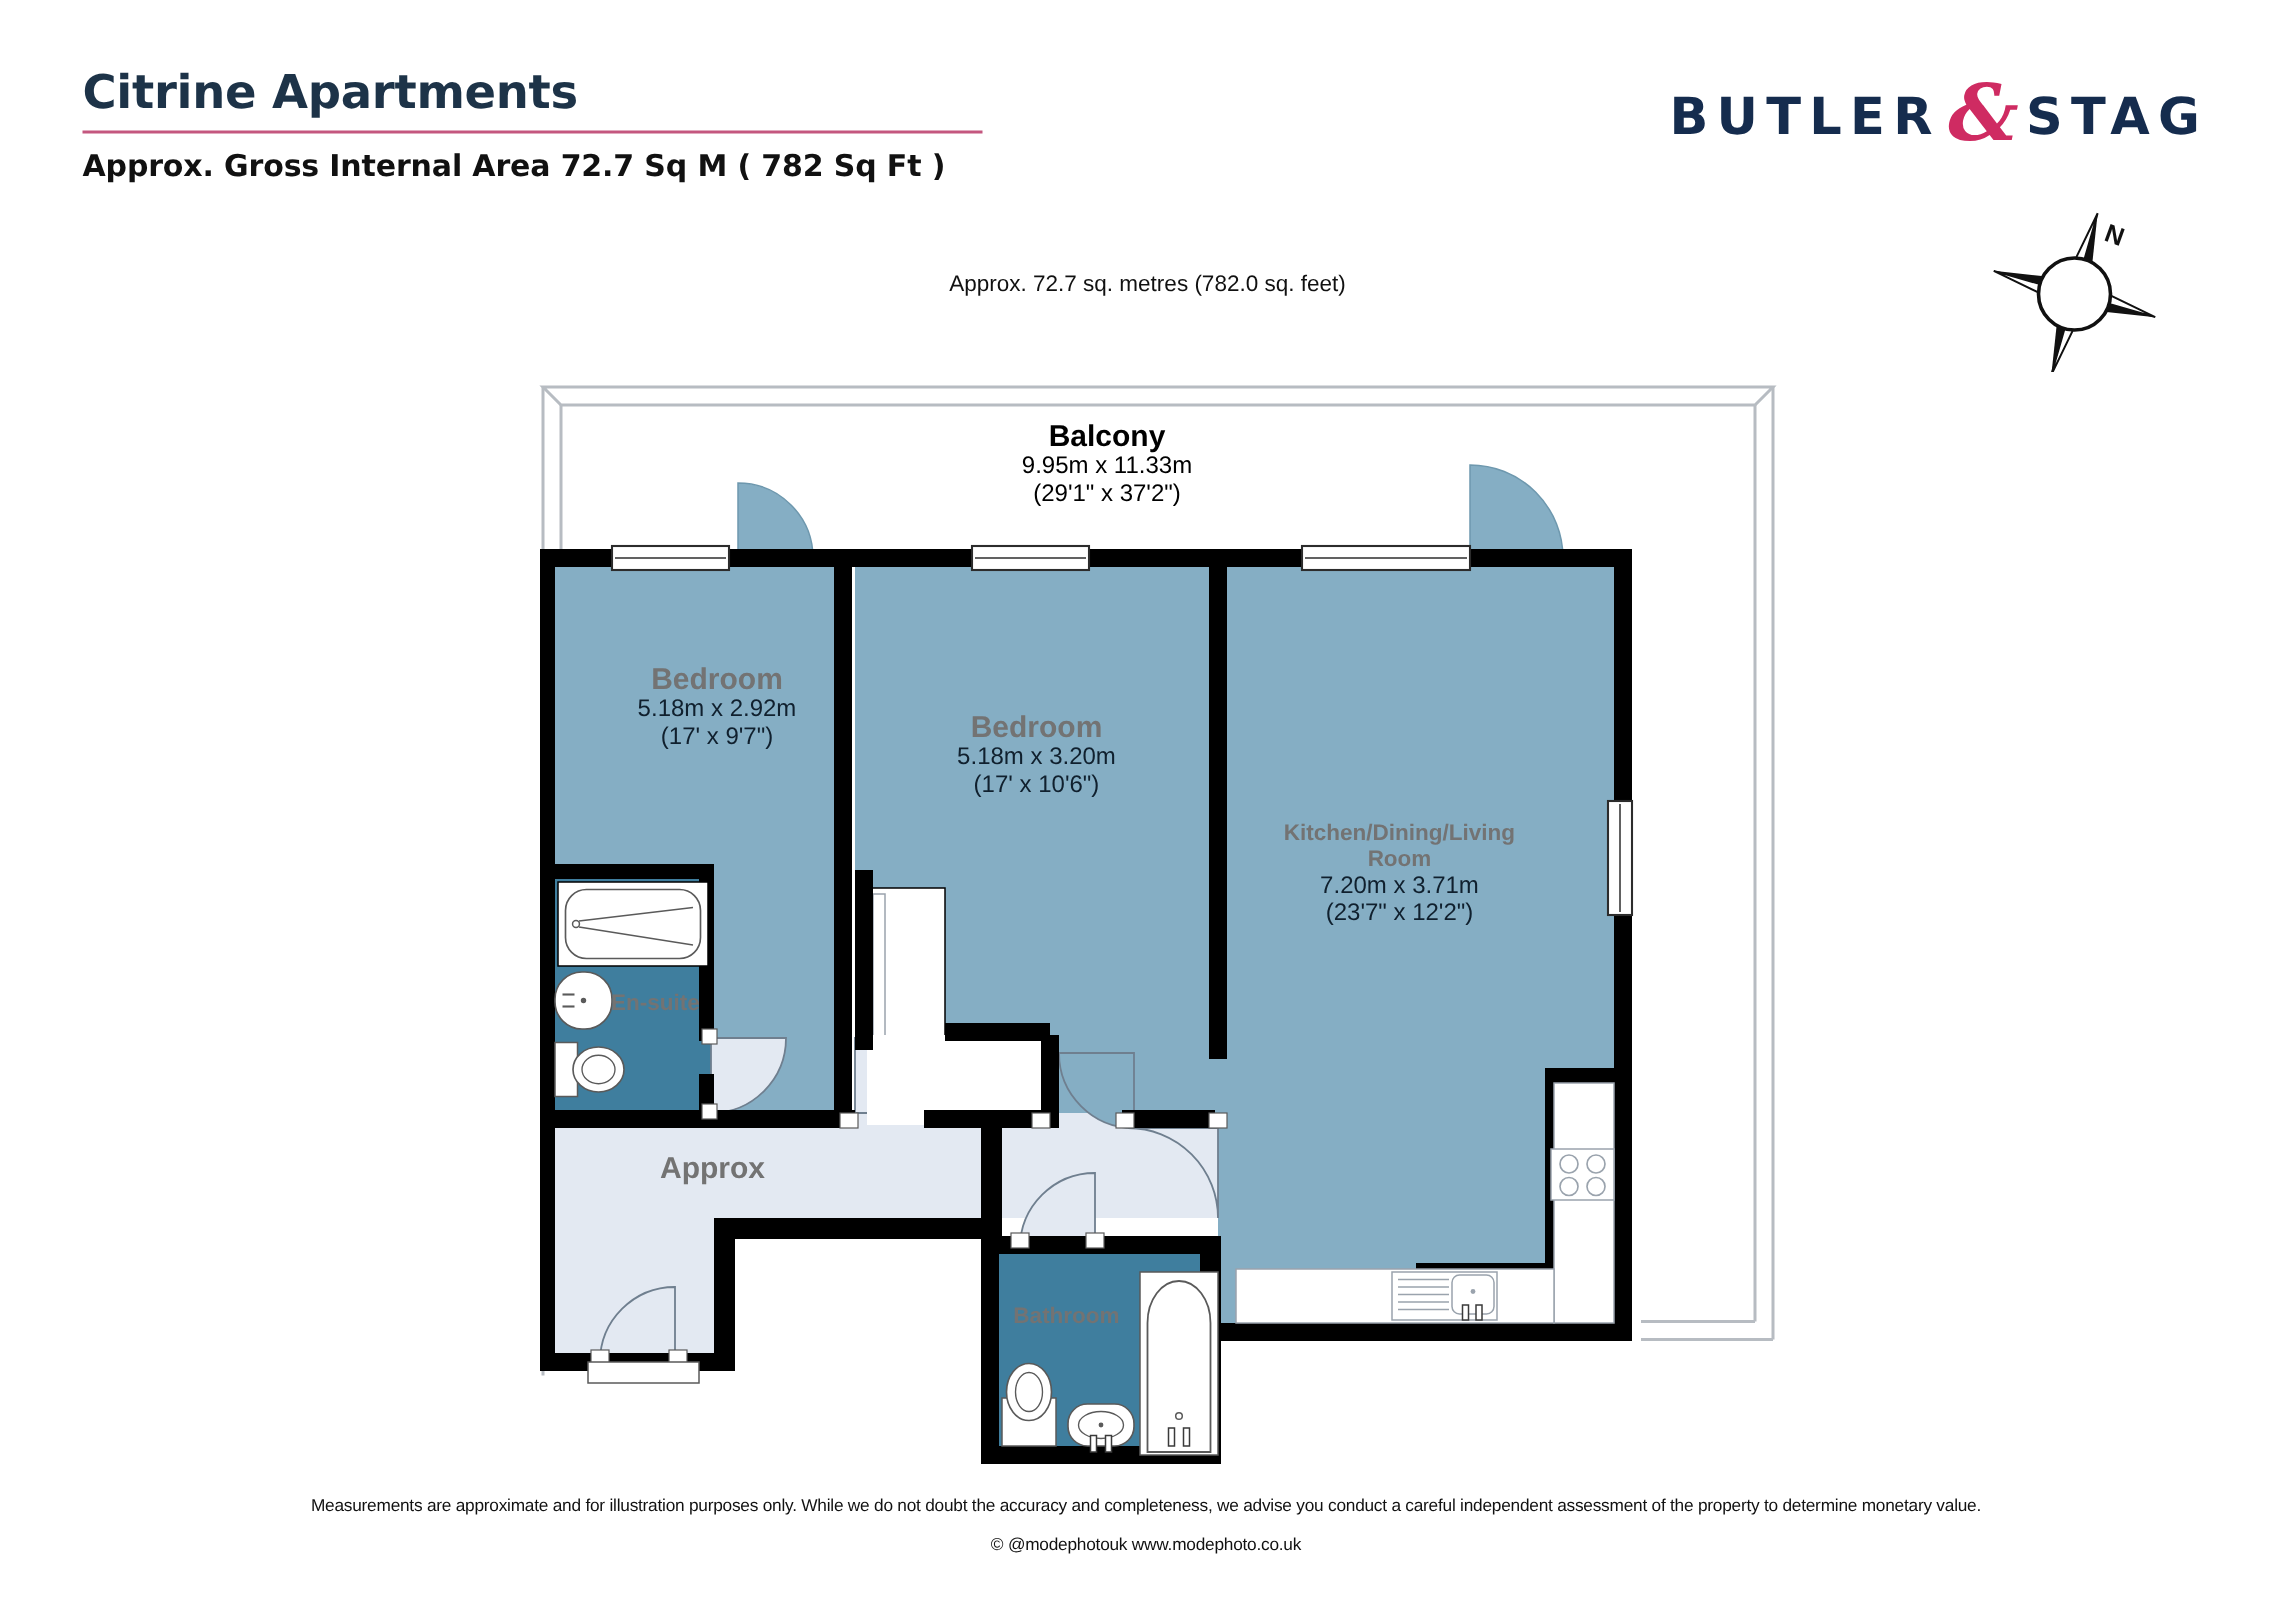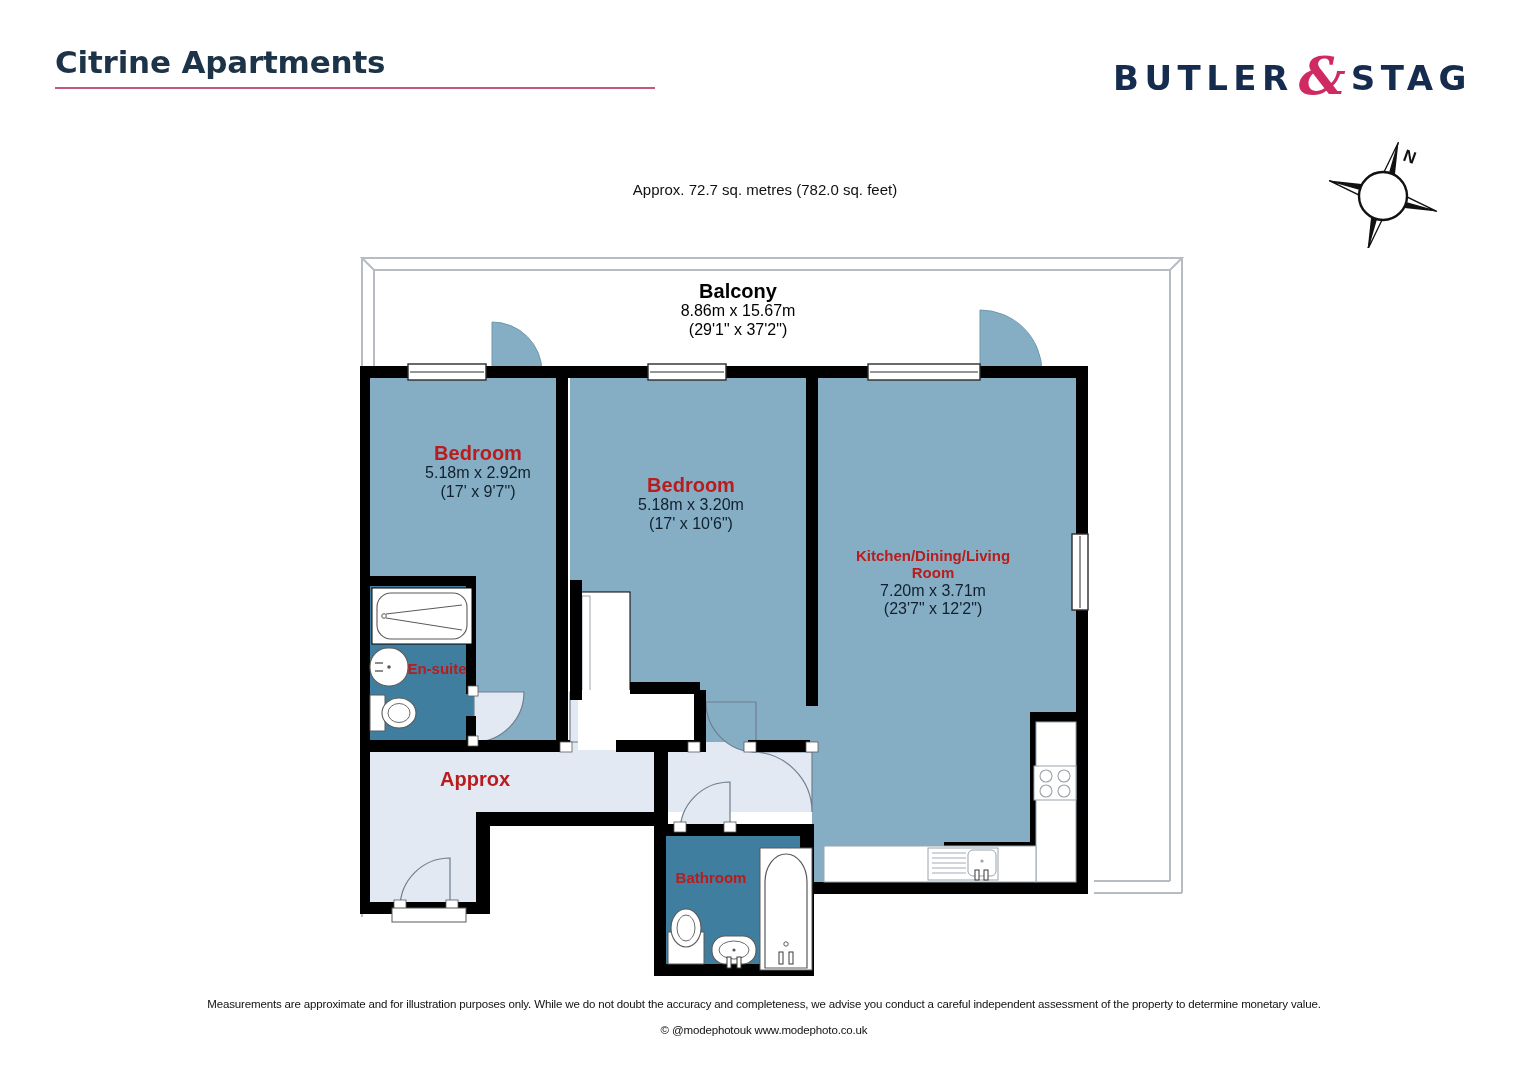--- a/index.html
+++ b/index.html
@@ -117,21 +117,21 @@
     position: absolute;
     text-align: center;
     font-family: "Liberation Sans", sans-serif;
     color: #0d1b2a;
     pointer-events: none;
   }
   .room-label .rl-name {
     font-size: 20px;
     font-weight: 700;
     line-height: 1.12;
-    color: #b91c1c;
+    color: #737373;
   }
   .room-label .rl-dim {
     font-size: 16px;
     font-weight: 400;
     line-height: 1.18;
     color: #10202e;
   }
   .room-label.small .rl-name { font-size: 15px; }
   .room-label.balcony .rl-name { font-size: 20px; color:#000; }
   .room-label.balcony .rl-dim { font-size: 16px; color:#000; }
@@ -159,20 +159,21 @@
     margin-top: 14px;
     letter-spacing: -0.15px;
   }
 </style>
 </head>
 <body>
 
 <div id="header-block">
   <div id="property-title">Citrine Apartments</div>
   <div id="title-rule"></div>
+  <div id="area-subtitle">Approx. Gross Internal Area 72.7 Sq M ( 782 Sq Ft )</div>
 </div>
 
 <div id="brand-logo">
   <span class="brand-word">BUTLER</span>
   <span class="brand-amp">&amp;</span>
   <span class="brand-word">STAG</span>
 </div>
 
 <svg id="compass-rose" viewBox="0 0 120 110">
 
@@ -374,21 +375,21 @@
     <rect x="968" y="850" width="28" height="26" rx="5" fill="#ffffff" stroke="#9aa3ad" stroke-width="1"></rect>
     <circle cx="982" cy="861" r="1.6" fill="#9aa3ad"></circle>
     <rect x="975" y="870" width="4" height="10" fill="#ffffff" stroke="#3a3a3a" stroke-width="1"></rect>
     <rect x="984" y="870" width="4" height="10" fill="#ffffff" stroke="#3a3a3a" stroke-width="1"></rect>
   </g>
 
 </svg>
 
 <div class="room-label balcony" style="left:648px; top:280px; width:180px;">
   <div class="rl-name">Balcony</div>
-  <div class="rl-dim">8.86m x 15.67m</div>
+  <div class="rl-dim">9.95m x 11.33m</div>
   <div class="rl-dim">(29'1" x 37'2")</div>
 </div>
 
 <div class="room-label" style="left:388px; top:442px; width:180px;">
   <div class="rl-name">Bedroom</div>
   <div class="rl-dim">5.18m x 2.92m</div>
   <div class="rl-dim">(17' x 9'7")</div>
 </div>
 
 <div class="room-label" style="left:601px; top:474px; width:180px;">

